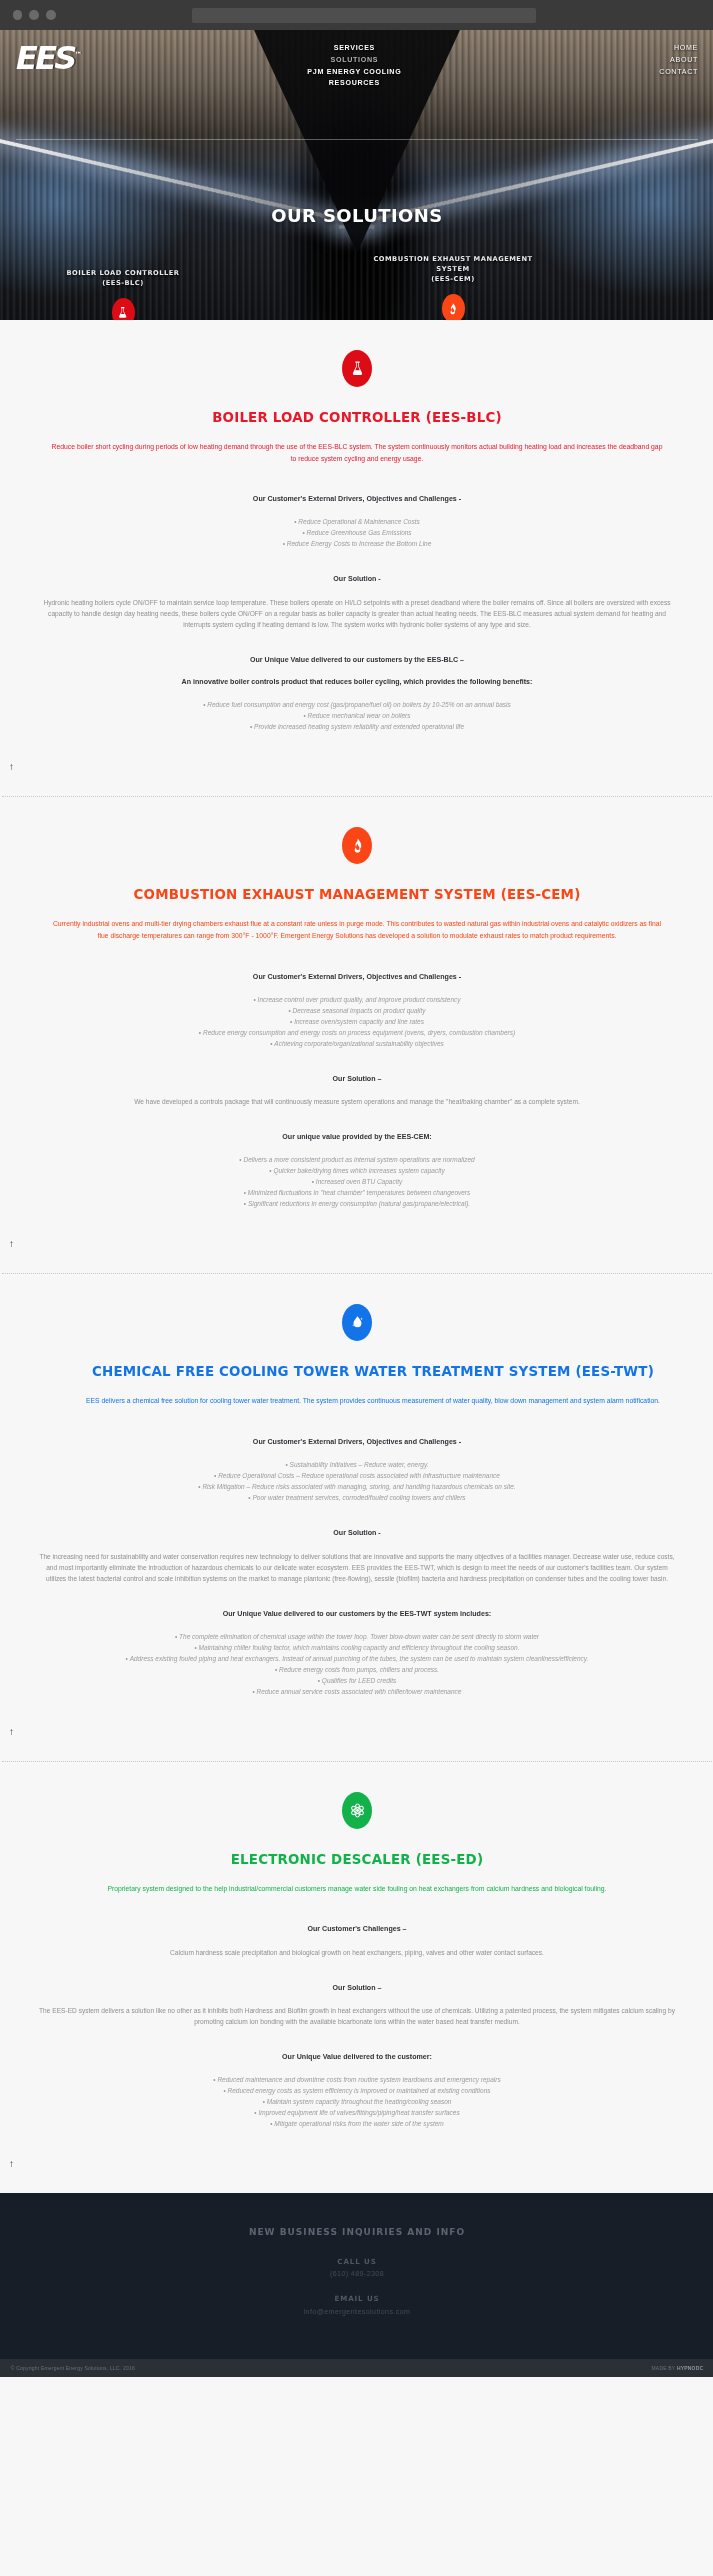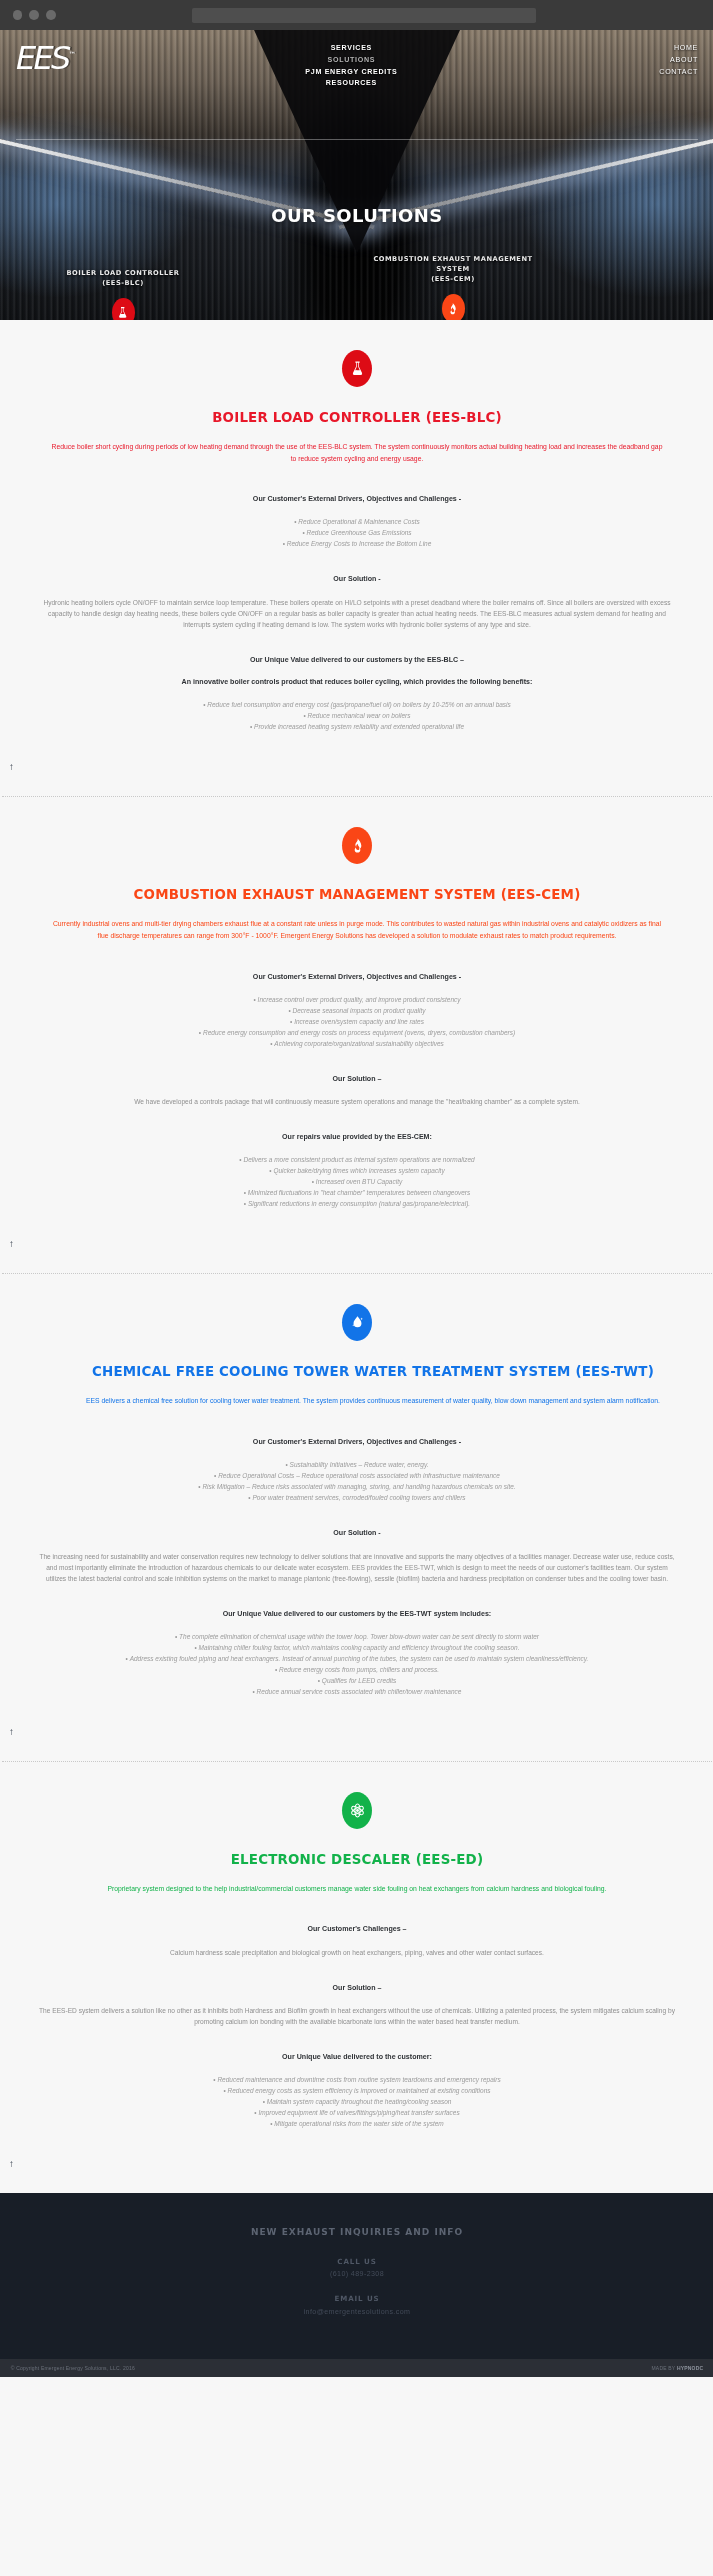--- a/index.html
+++ b/index.html
@@ -87,21 +87,21 @@
   
   .site-nav {
     position: relative;
     z-index: 5;
     display: flex;
     align-items: flex-start;
     padding: 11.6px 16px 0 16px;
     height: 55px;
   }
   .logo {
-    font-weight: normal;
+    font-weight: bold;
     font-size: 32px;
     letter-spacing: -2.7px;
     color: #fff;
     line-height: 1;
     font-style: italic;
     text-shadow: 1.8px 0 0 rgba(0,0,0,.4);
     position: relative;
     font-family: "DejaVu Sans", sans-serif;
   }
   .logo .tm { font-size: 7.1px; font-style: normal; vertical-align: super; letter-spacing: 0; }
@@ -326,21 +326,21 @@
   <div class="hero-bg"></div>
   <div class="hero-wedge"></div>
 
   <div class="site-nav">
     <div class="logo">
       <span>EES</span><span class="tm">™</span>
     </div>
     <div class="nav-center">
       <a href="#">SERVICES</a>
       <a href="#" class="active">SOLUTIONS</a>
-      <a href="#">PJM ENERGY CREDITS</a>
+      <a href="#">PJM ENERGY COOLING</a>
       <a href="#">RESOURCES</a>
     </div>
     <div class="nav-right">
       <a href="#">HOME</a>
       <a href="#">ABOUT</a>
       <a href="#">CONTACT</a>
     </div>
   </div>
   <div class="nav-rule"></div>
 
@@ -422,21 +422,21 @@
     <li>Increase control over product quality, and improve product consistency</li>
     <li>Decrease seasonal impacts on product quality</li>
     <li>Increase oven/system capacity and line rates</li>
     <li>Reduce energy consumption and energy costs on process equipment (ovens, dryers, combustion chambers)</li>
     <li>Achieving corporate/organizational sustainability objectives</li>
   </ul>
 
   <div class="sub-head">Our Solution –</div>
   <p class="body-par">We have developed a controls package that will continuously measure system operations and manage the "heat/baking chamber" as a complete system.</p>
 
-  <div class="sub-head">Our repairs value provided by the EES-CEM:</div>
+  <div class="sub-head">Our unique value provided by the EES-CEM:</div>
   <ul class="bul">
     <li>Delivers a more consistent product as internal system operations are normalized</li>
     <li>Quicker bake/drying times which increases system capacity</li>
     <li>Increased oven BTU Capacity</li>
     <li>Minimized fluctuations in "heat chamber" temperatures between changeovers</li>
     <li>Significant reductions in energy consumption (natural gas/propane/electrical).</li>
   </ul>
   <div class="arrow-up">↑</div>
 </div>
 <div class="divider"></div>
@@ -498,21 +498,21 @@
     <li>Reduced maintenance and downtime costs from routine system teardowns and emergency repairs</li>
     <li>Reduced energy costs as system efficiency is improved or maintained at existing conditions</li>
     <li>Maintain system capacity throughout the heating/cooling season</li>
     <li>Improved equipment life of valves/fittings/piping/heat transfer surfaces</li>
     <li>Mitigate operational risks from the water side of the system</li>
   </ul>
   <div class="arrow-up">↑</div>
 </div>
 
 <div class="footer">
-  <div class="footer-head">NEW EXHAUST INQUIRIES AND INFO</div>
+  <div class="footer-head">NEW BUSINESS INQUIRIES AND INFO</div>
   <div class="footer-block">
     <div class="footer-label">CALL US</div>
     <div class="footer-value">(610) 489-2308</div>
   </div>
   <div class="footer-block">
     <div class="footer-label">EMAIL US</div>
     <div class="footer-value">info@emergentesolutions.com</div>
   </div>
 </div>
 <div class="copyright">

